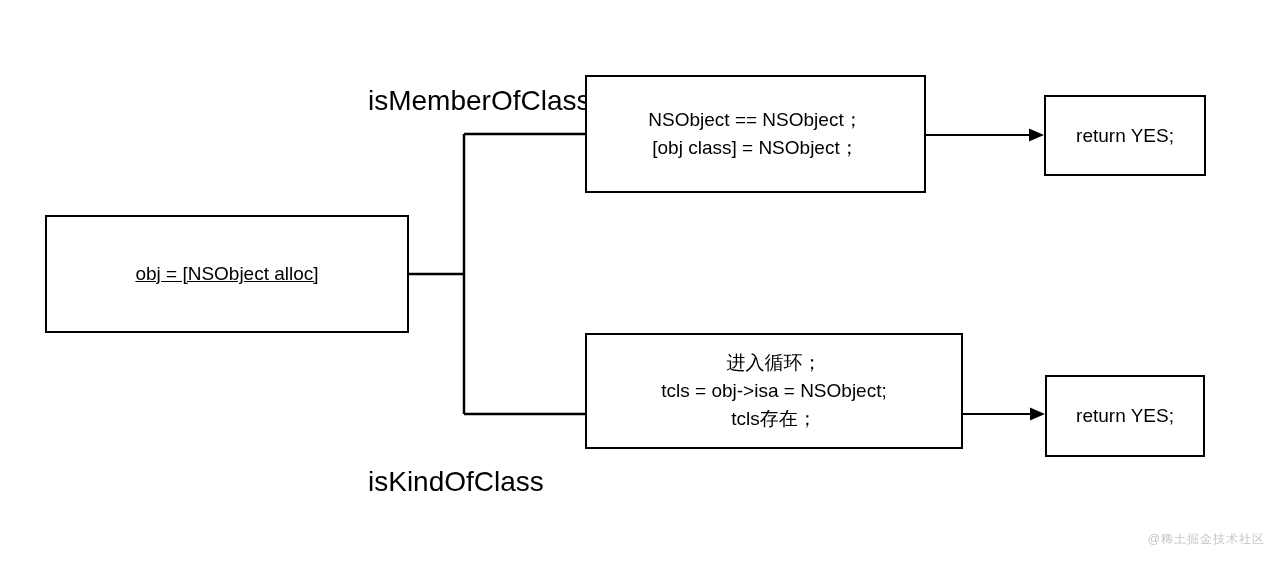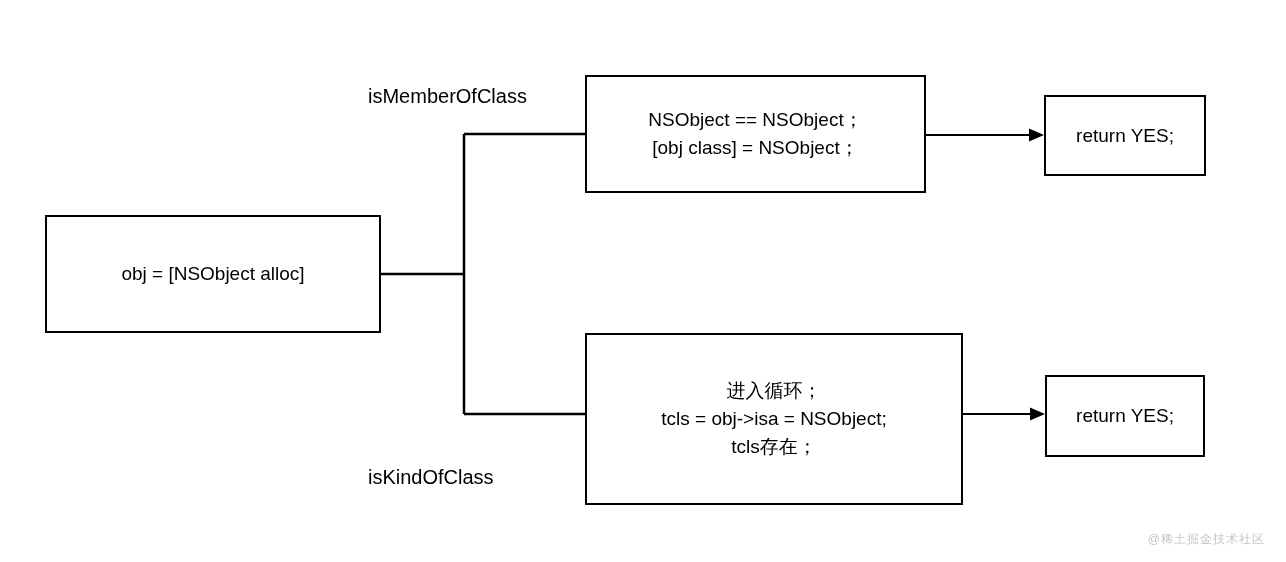--- a/index.html
+++ b/index.html
@@ -28,28 +28,28 @@
     align-items: center;
     text-align: center;
     color: #000000;
   }
   .node .line {
     display: block;
     font-size: 19px;
     line-height: 28px;
     white-space: nowrap;
   }
-  .start-box      { left: 45px;   top: 215px; width: 336px; height: 118px; }
+  .start-box      { left: 45px;   top: 215px; width: 364px; height: 118px; text-decoration: underline; }
   .proc-top-box   { left: 585px;  top: 75px;  width: 341px; height: 118px; }
-  .proc-bottom-box{ left: 585px;  top: 333px; width: 378px; height: 172px; }
+  .proc-bottom-box{ left: 585px;  top: 333px; width: 378px; height: 116px; }
   .result-top-box { left: 1044px; top: 95px;  width: 162px; height: 81px;  }
   .result-bottom-box { left: 1045px; top: 375px; width: 160px; height: 82px; }
   .branch-label {
     position: absolute;
-    font-size: 20px;
+    font-size: 28px;
     color: #000000;
     white-space: nowrap;
     text-align: right;
   }
   .label-top    { left: 368px; top: 85px; }
   .label-bottom { left: 368px; top: 466px; }
   .watermark {
     position: absolute;
     right: 21px;
     bottom: 14px;

